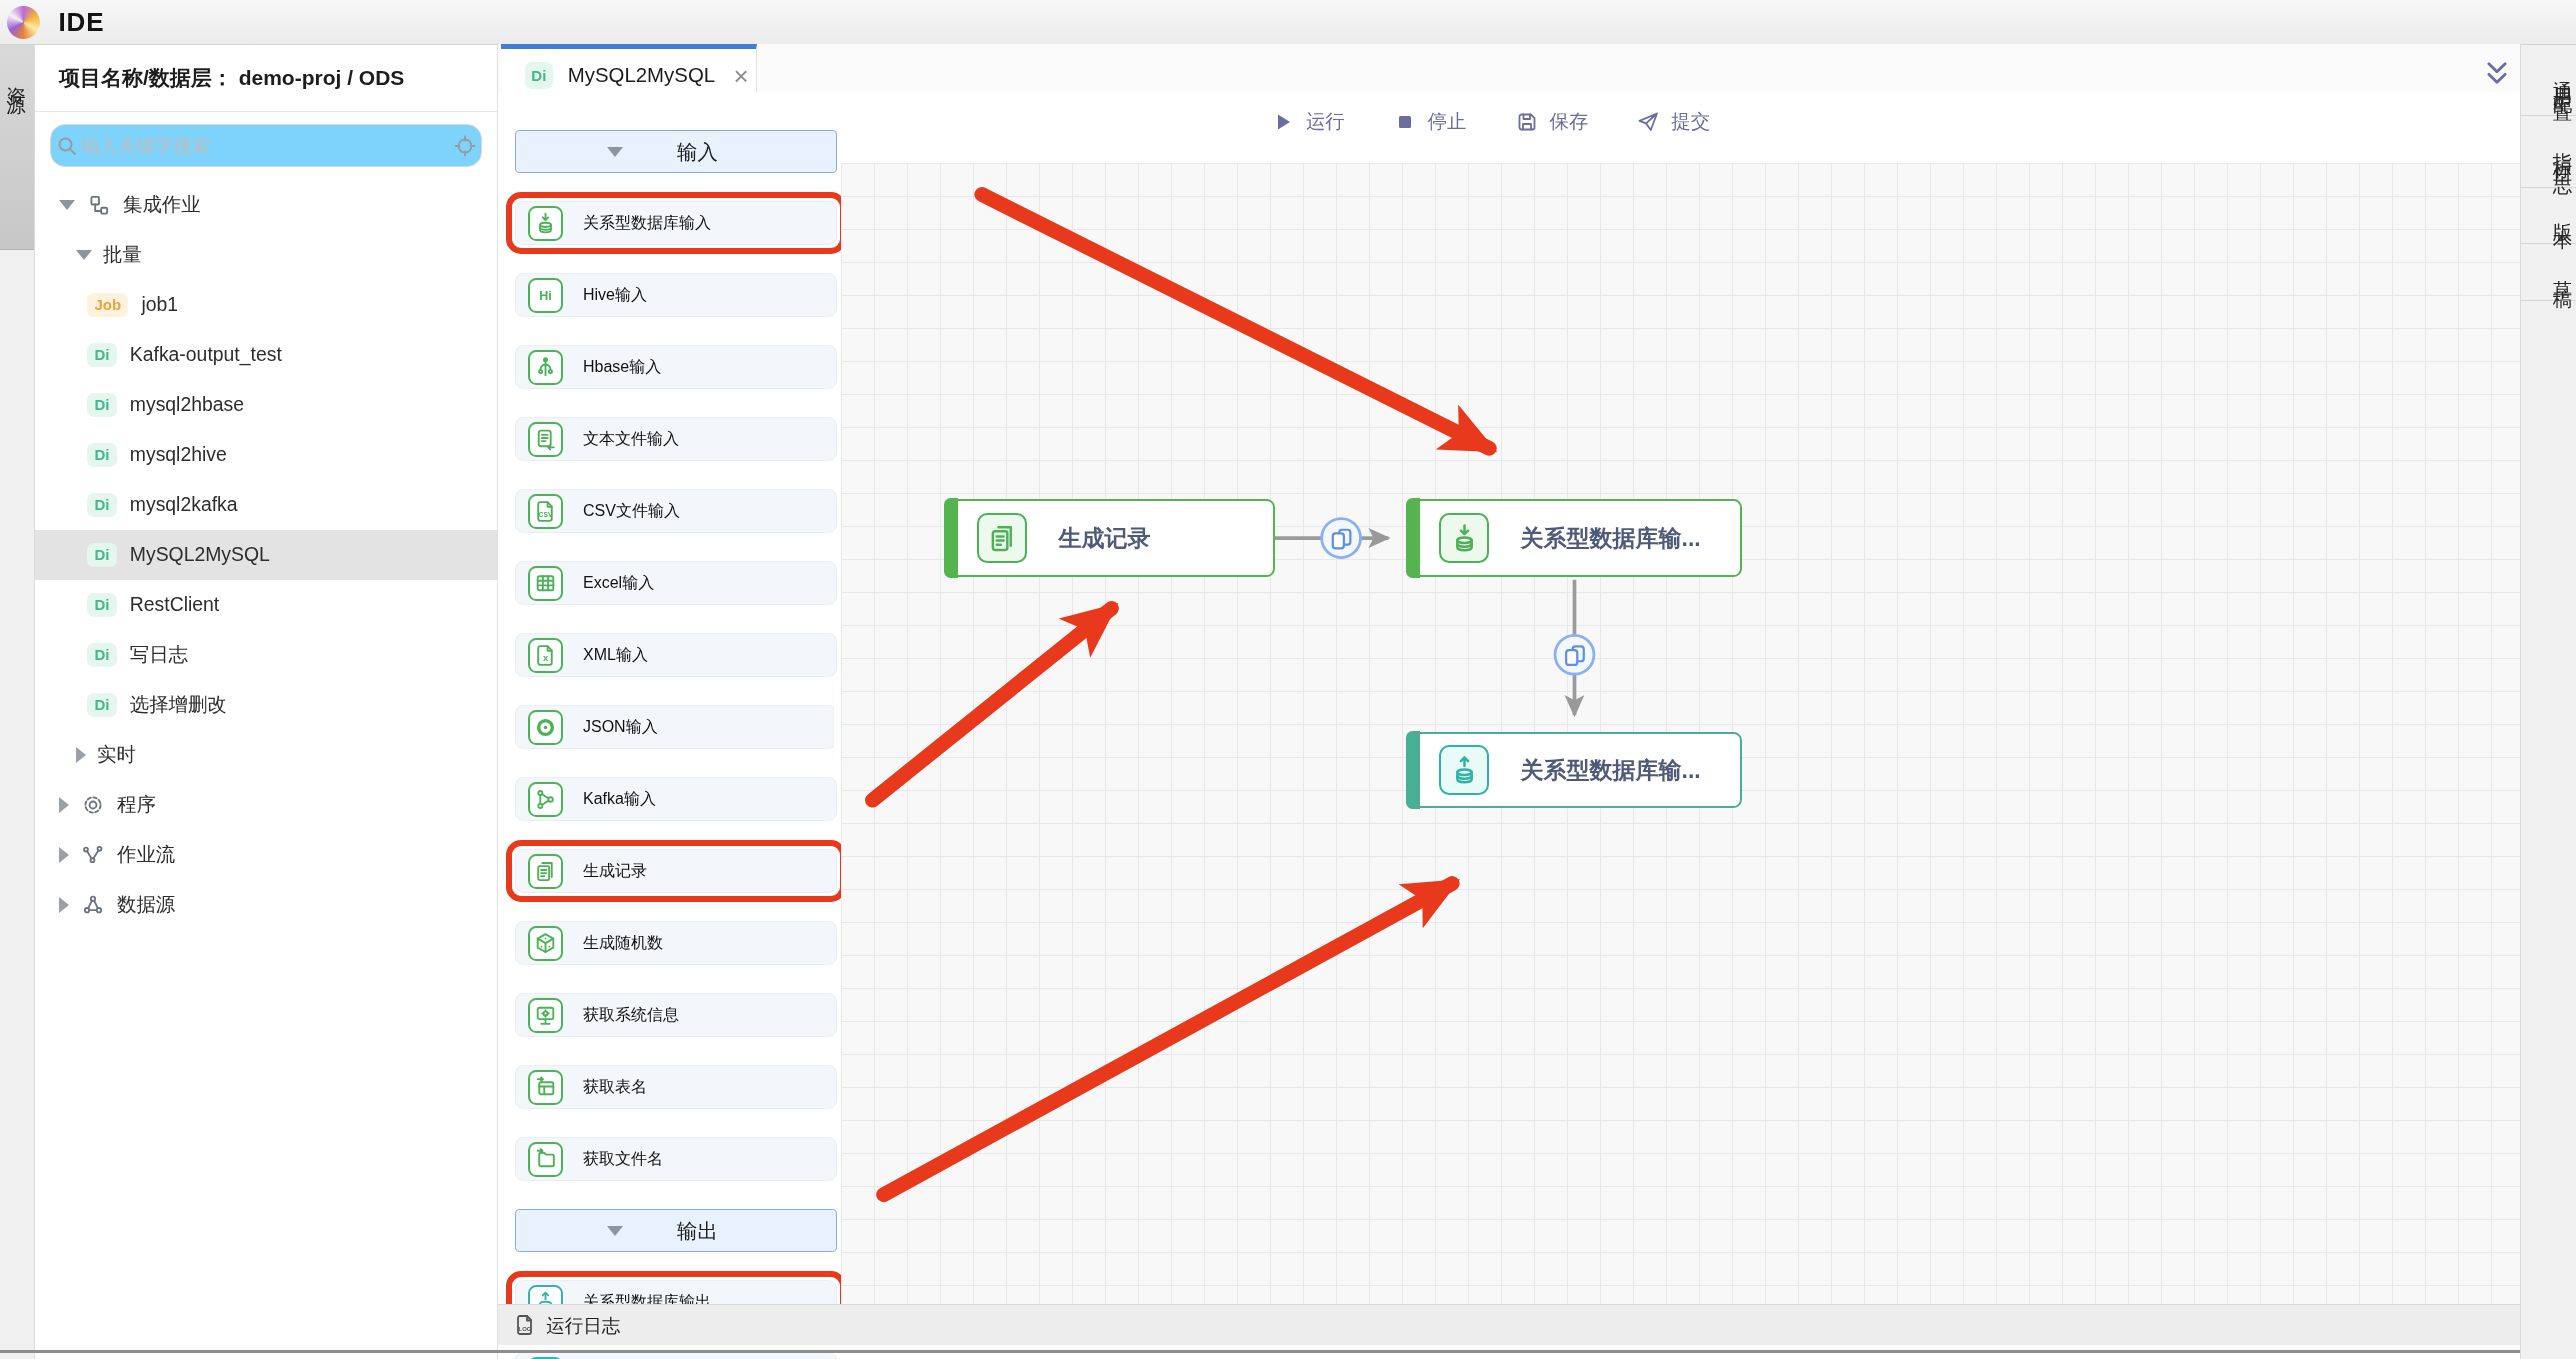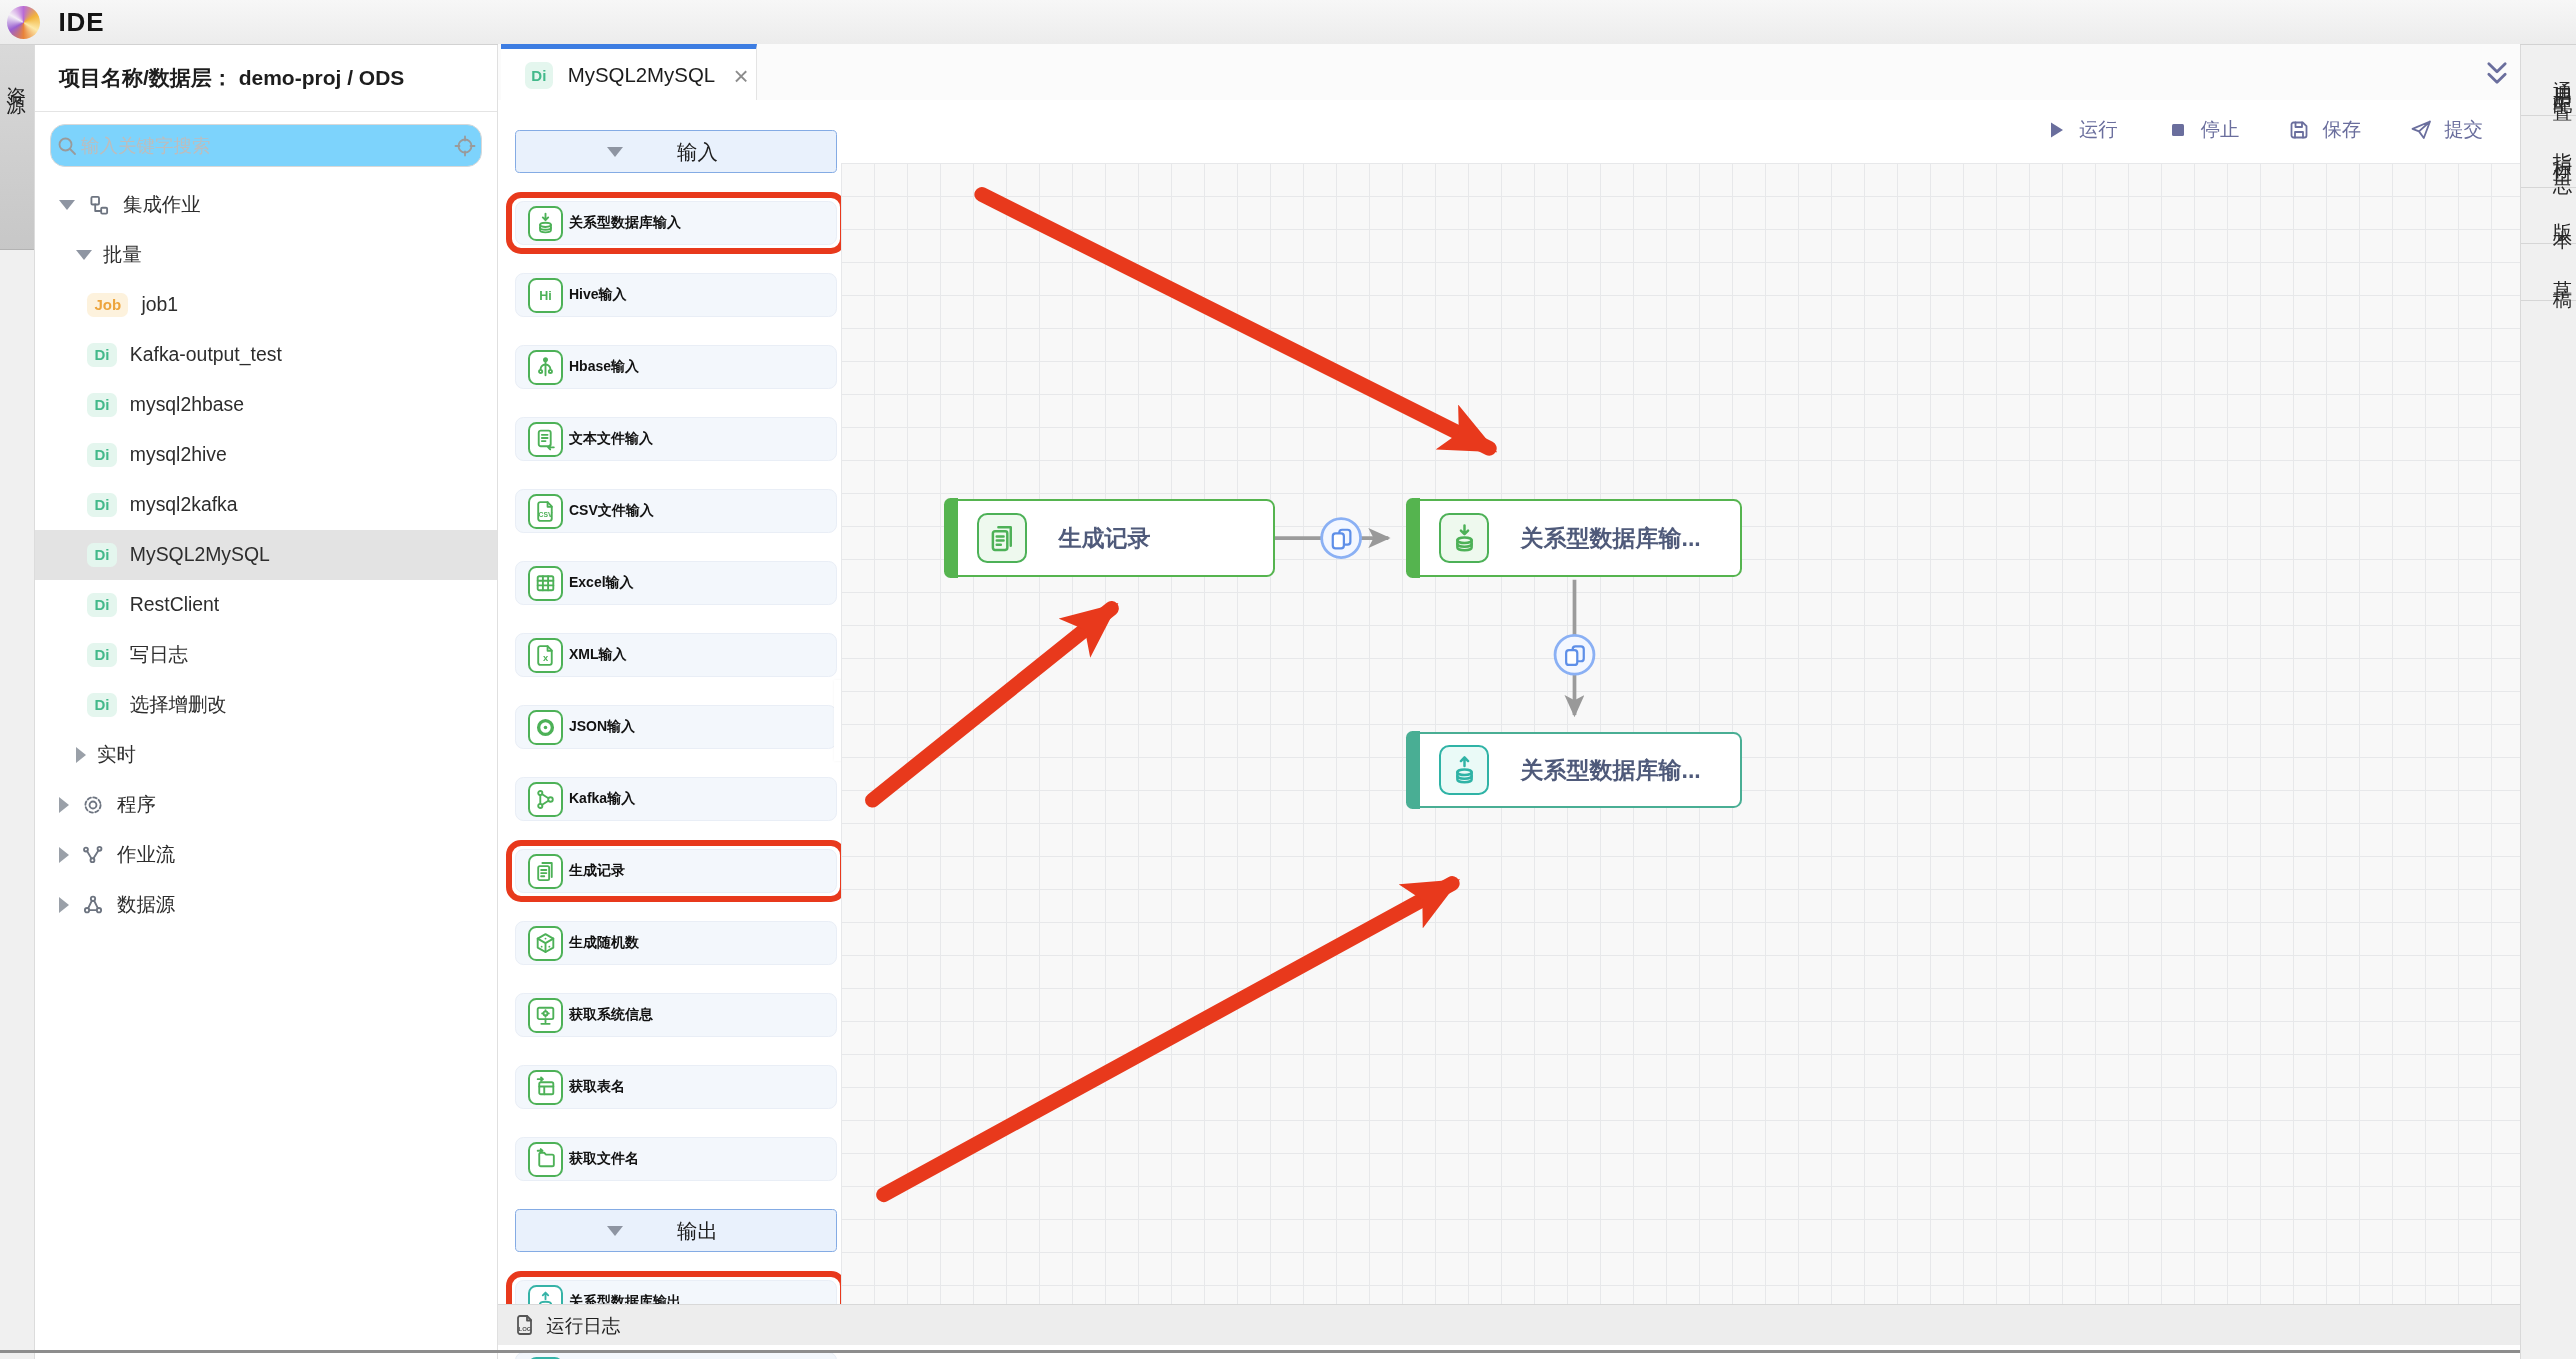--- a/index.html
+++ b/index.html
@@ -55,43 +55,43 @@
   #active-tab{position:absolute;left:2.8px;top:0;width:256px;height:58px;background:#fff;
               border-top:5.6px solid #3d7de2;border-right:0.9px solid #e4e4e4;
               display:flex;align-items:center;padding-left:24px;box-sizing:border-box;}
   #tab-badge{background:#e4f6ee;color:#43b98b;font-size:15px;font-weight:700;border-radius:6.5px;
              padding:5.6px 6.5px;line-height:1;}
   #tab-label{font-size:20.4px;color:#1c1c1c;margin-left:15px;}
   #tab-close{font-size:26px;color:#8c8c8c;margin-left:18.5px;line-height:1;}
   #collapse-chevrons{position:absolute;right:9.3px;top:15px;width:28px;height:28px;color:#6a6e9d;}
   #collapse-chevrons svg{width:100%;height:100%;fill:none;stroke:currentColor;stroke-width:2.4;
                          stroke-linecap:round;stroke-linejoin:round;}
-  #toolbar{position:absolute;left:498px;top:100px;width:2022px;height:59px;background:#fff;
-           display:flex;align-items:center;justify-content:flex-end;gap:48px;padding-right:37px;
+  #toolbar{position:absolute;left:498px;top:92px;width:2022px;height:59px;background:#fff;
+           display:flex;align-items:center;justify-content:center;gap:48px;padding-right:37px;
            box-sizing:border-box;}
   .tb-btn{display:flex;align-items:center;gap:11px;color:#6a6e9d;font-size:19.4px;cursor:default;}
   .tb-ic{width:24px;height:24px;}
   .tb-ic svg{width:100%;height:100%;fill:none;stroke:currentColor;stroke-width:1.8;
              stroke-linecap:round;stroke-linejoin:round;}
   
   #left-gutter{position:absolute;left:498px;top:104px;width:343px;height:1200px;background:#fff;}
   #palette{position:absolute;left:515px;top:130px;width:322px;display:flex;flex-direction:column;gap:28px;justify-content:space-between;}
   .pal-header{height:43px;background:#e9f1fc;border:1.9px solid #84abe4;border-radius:4.6px;
               display:flex;align-items:center;box-sizing:border-box;padding-left:37px;}
   .pal-header .tri{margin-right:0;}
   .pal-header span{font-size:20.4px;color:#1e1e1e;margin-left:54px;}
   .pal-item{position:relative;height:44px;background:#f3f7fc;border:0.9px solid #e9eef6;border-radius:8.3px;
             display:flex;align-items:center;padding-left:12px;box-sizing:border-box;}
   .pal-item.hl::after{content:"";position:absolute;inset:-10.2px;border:6.5px solid #e8391c;
                       border-radius:15px;pointer-events:none;}
   .pal-icon{width:35px;height:35px;border:2.3px solid currentColor;border-radius:8.3px;background:#fff;
             box-sizing:border-box;display:flex;align-items:center;justify-content:center;flex:0 0 auto;}
   .pal-icon svg{width:25px;height:25px;fill:none;stroke:currentColor;stroke-width:1.8;
                 stroke-linecap:round;stroke-linejoin:round;}
-  .pal-label{font-size:14px;font-weight:700;color:#111;margin-left:6px;white-space:nowrap;}
+  .pal-label{font-size:16px;font-weight:400;color:#111;margin-left:20px;white-space:nowrap;}
   #palette-handle{position:absolute;left:834px;top:680px;width:33px;height:81px;background:#fff;
                   border-radius:0 16.7px 16.7px 0;box-shadow:0.9px 0 2.8px rgba(0,0,0,.05);
                   display:flex;align-items:center;justify-content:center;color:#b0b0b0;}
   #palette-handle svg{width:18.5px;height:18.5px;fill:none;stroke:currentColor;stroke-width:2;
                       stroke-linecap:round;stroke-linejoin:round;}
   
   #canvas{position:absolute;left:841px;top:163px;width:1680px;height:1141px;background:#f8f8f8;
           background-image:linear-gradient(#e7e8ea 0.9px,transparent 0.9px),
                            linear-gradient(90deg,#e7e8ea 0.9px,transparent 0.9px);
           background-size:33px 33px;overflow:hidden;}

